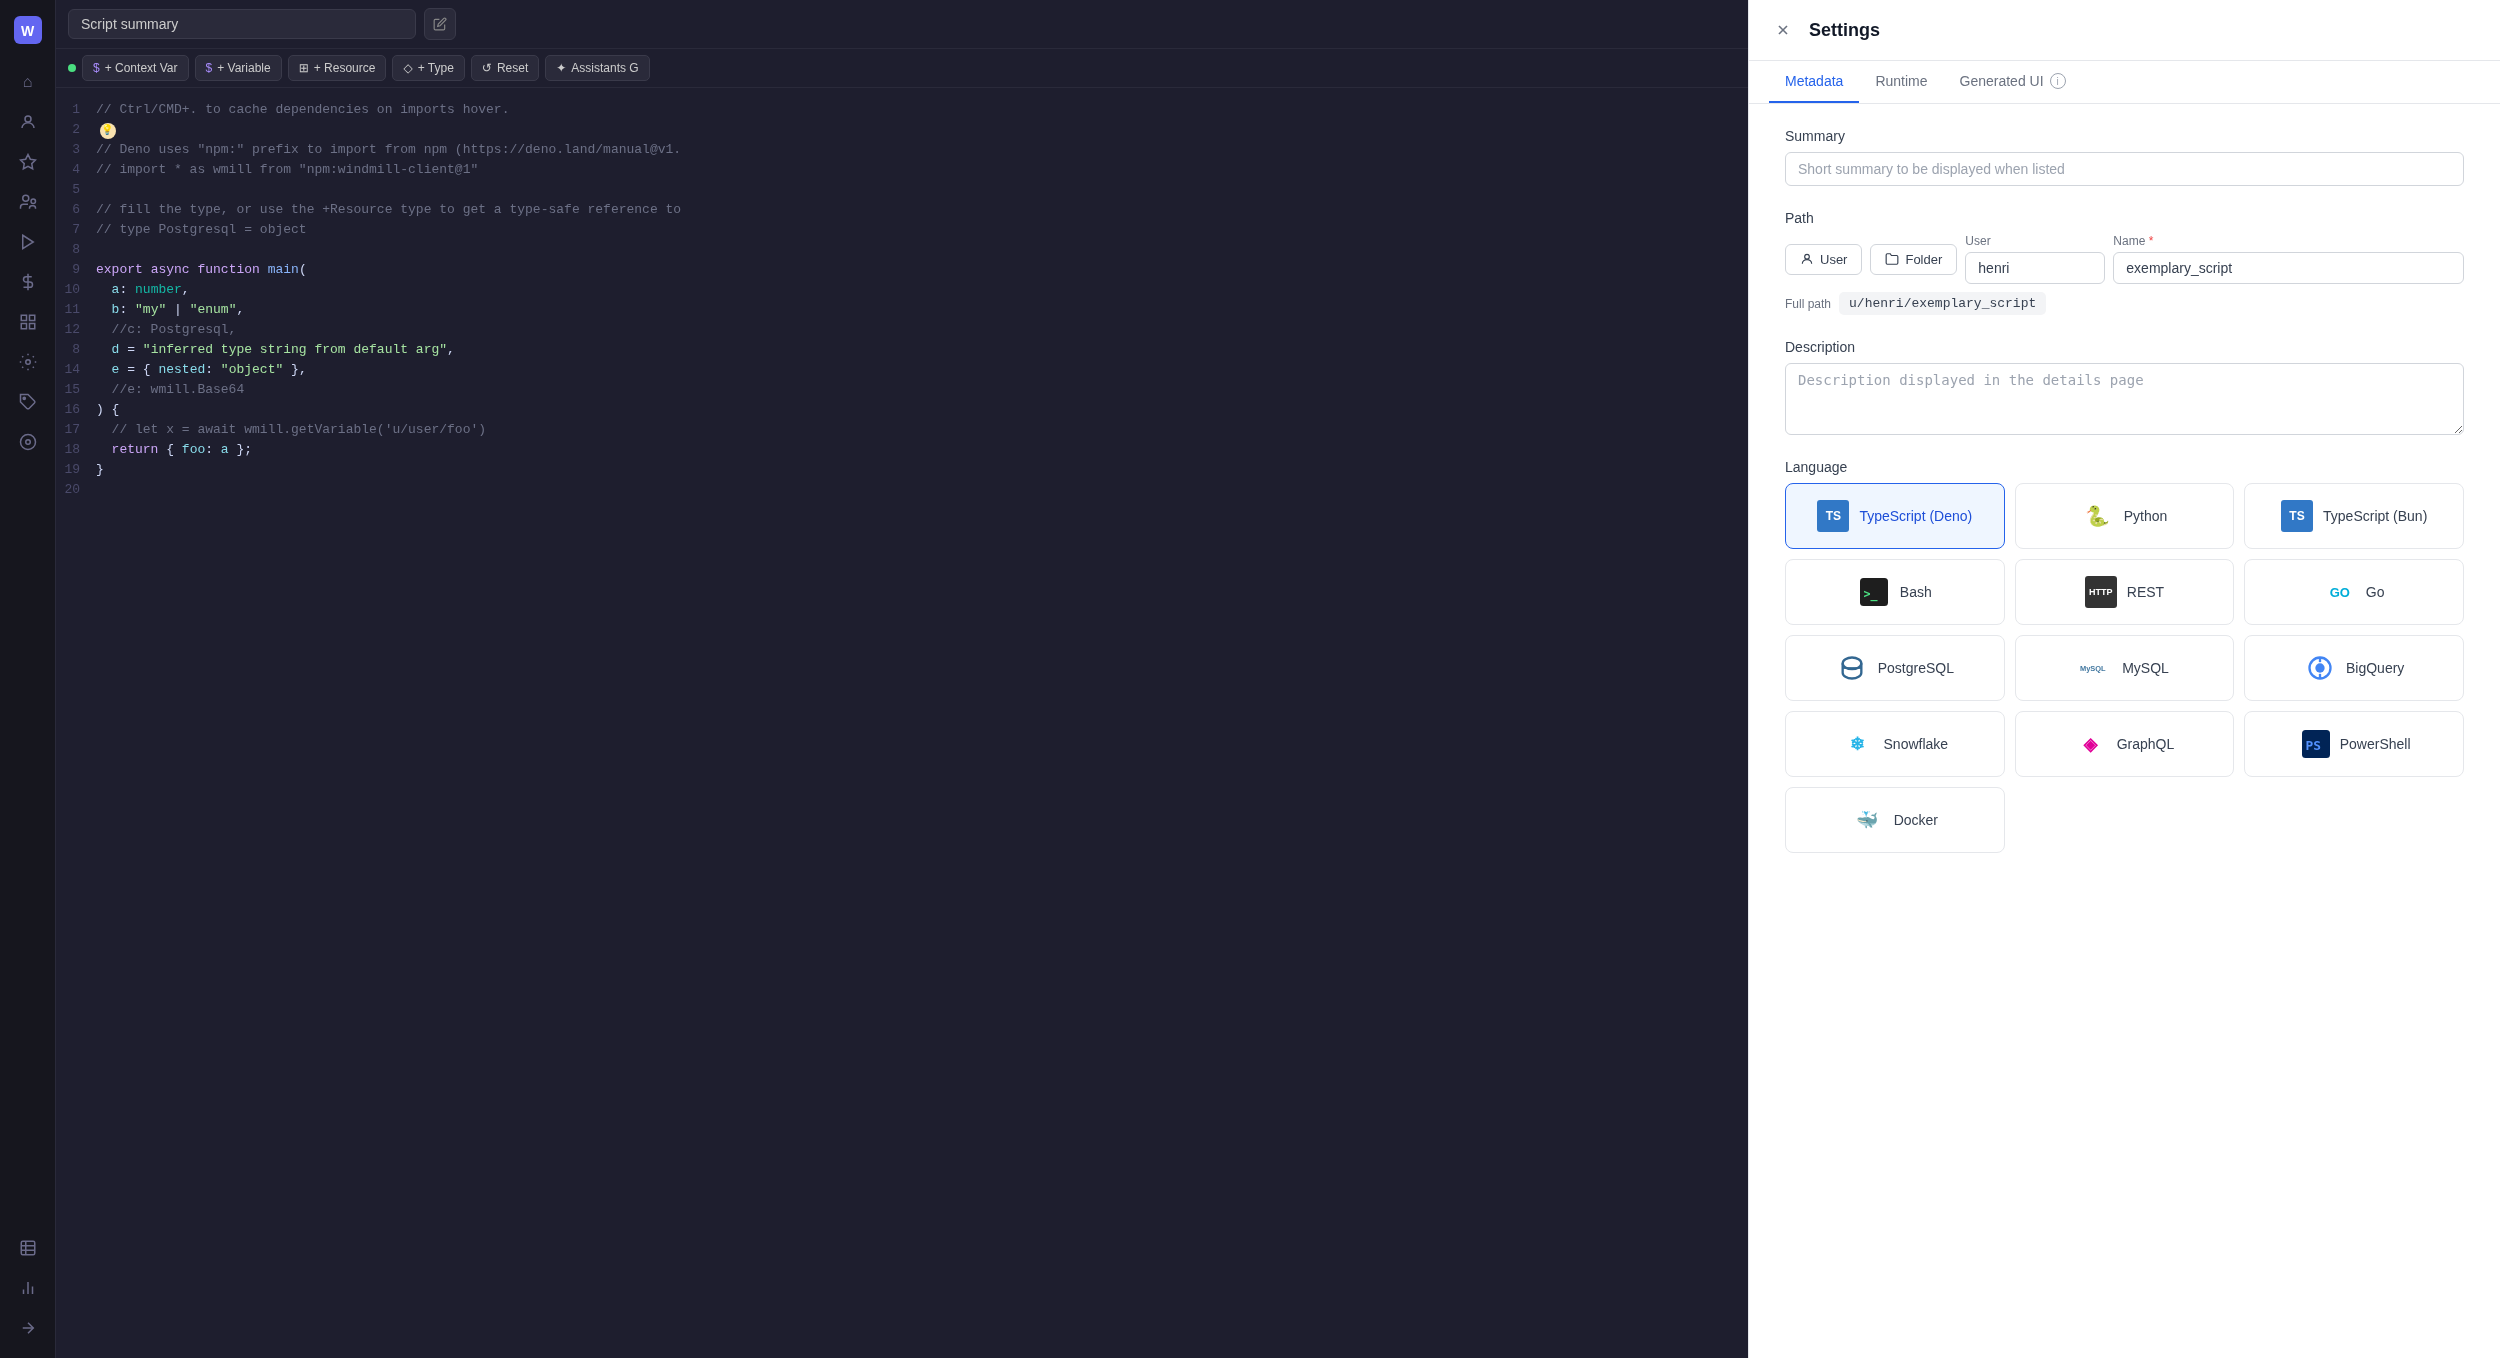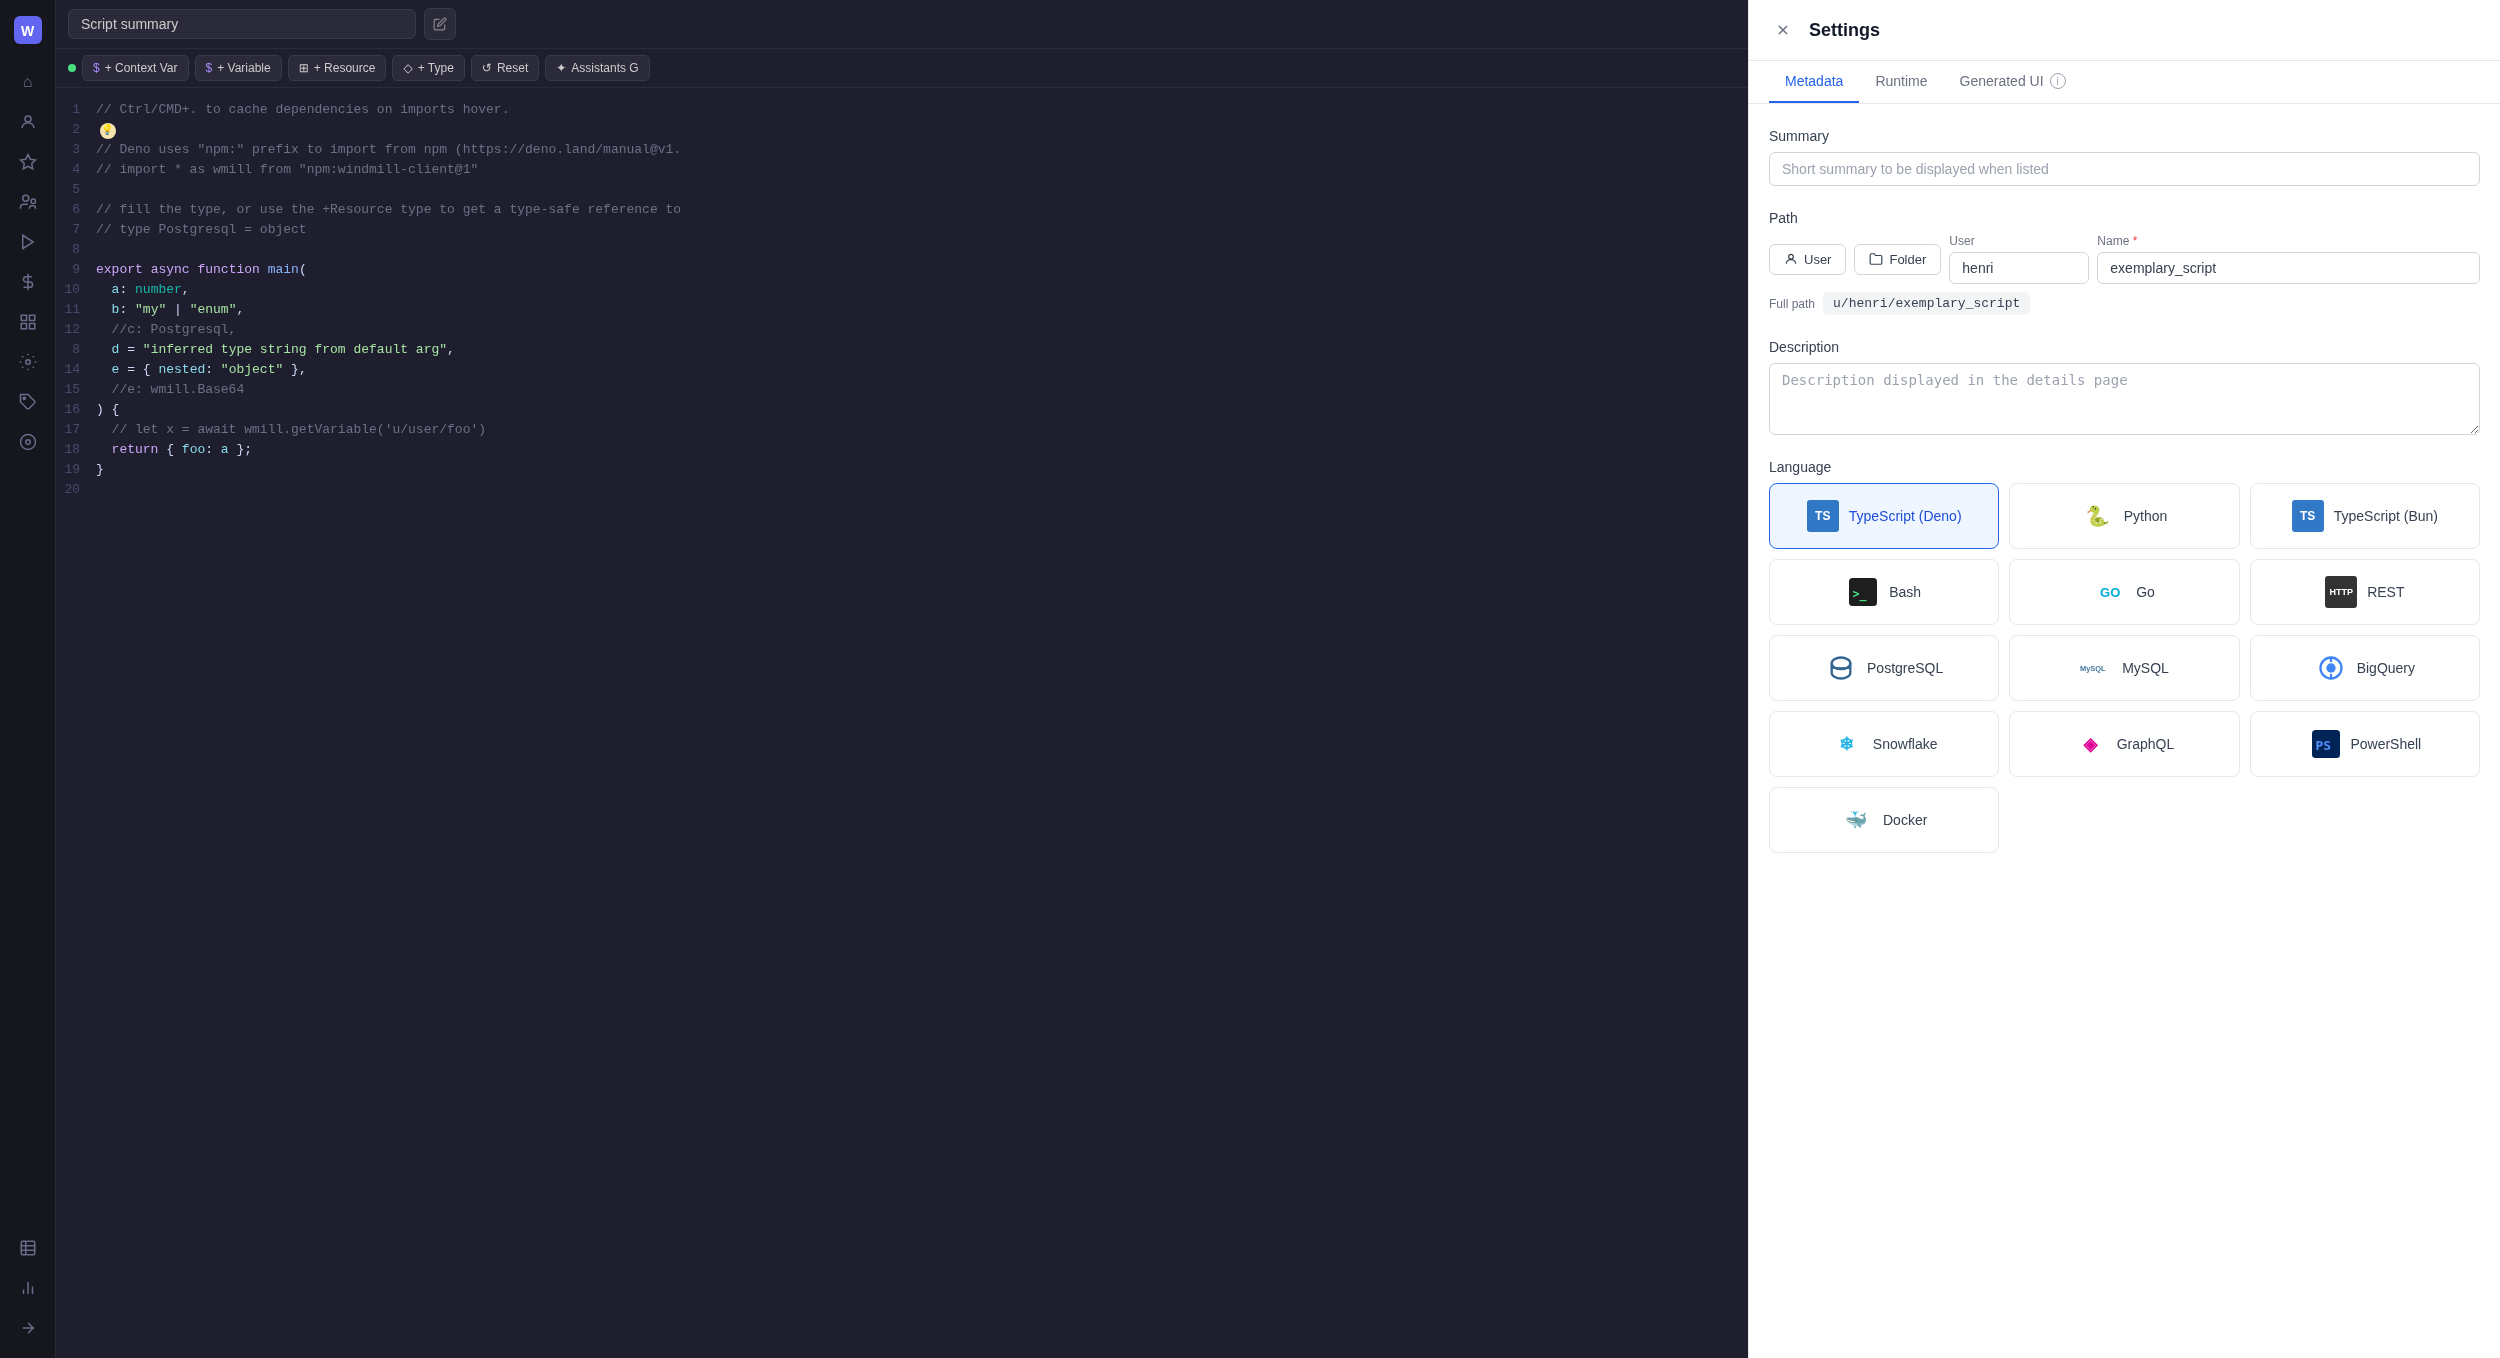--- a/index.html
+++ b/index.html
@@ -209,21 +209,21 @@
       align-items: center;
       gap: 6px;
     }
     .settings-tab.active {
       color: #2563eb;
       border-bottom-color: #2563eb;
       font-weight: 500;
     }
 
     .settings-content {
-      padding: 24px 20px;
+      padding: 24px 36px;
       display: flex;
       flex-direction: column;
       gap: 24px;
     }
 
     .field-group { display: flex; flex-direction: column; gap: 8px; }
     .field-label {
       font-size: 14px;
       font-weight: 500;
       color: #374151;
@@ -667,27 +667,27 @@
           <span class="lang-icon bash-icon">
             <svg width="28" height="28" viewBox="0 0 24 24" fill="none">
               <rect width="24" height="24" rx="3" fill="#1e1e1e"></rect>
               <text x="3" y="17" font-size="10" fill="#4ade80" font-family="monospace" font-weight="700">&gt;_</text>
             </svg>
           </span>
           <span>Bash</span>
         </div>
 
         <div class="lang-btn">
+          <span class="lang-icon http-icon">HTTP</span>
+          <span>REST</span>
+        </div>
+
+        <div class="lang-btn">
           <span class="lang-icon" style="color:#00add8;font-weight:900;font-size:13px;font-family:sans-serif;">GO</span>
           <span>Go</span>
-        </div>
-
-        <div class="lang-btn">
-          <span class="lang-icon http-icon">HTTP</span>
-          <span>REST</span>
         </div>
 
         <div class="lang-btn">
           <span class="lang-icon pg-icon">
             <svg width="28" height="28" viewBox="0 0 24 24" fill="none">
               <ellipse cx="12" cy="8" rx="8" ry="5" stroke="#336791" stroke-width="2"></ellipse>
               <path d="M4 8v8c0 2.76 3.58 5 8 5s8-2.24 8-5V8" stroke="#336791" stroke-width="2"></path>
               <line x1="4" y1="12" x2="20" y2="12" stroke="#336791" stroke-width="1.5"></line>
             </svg>
           </span>

